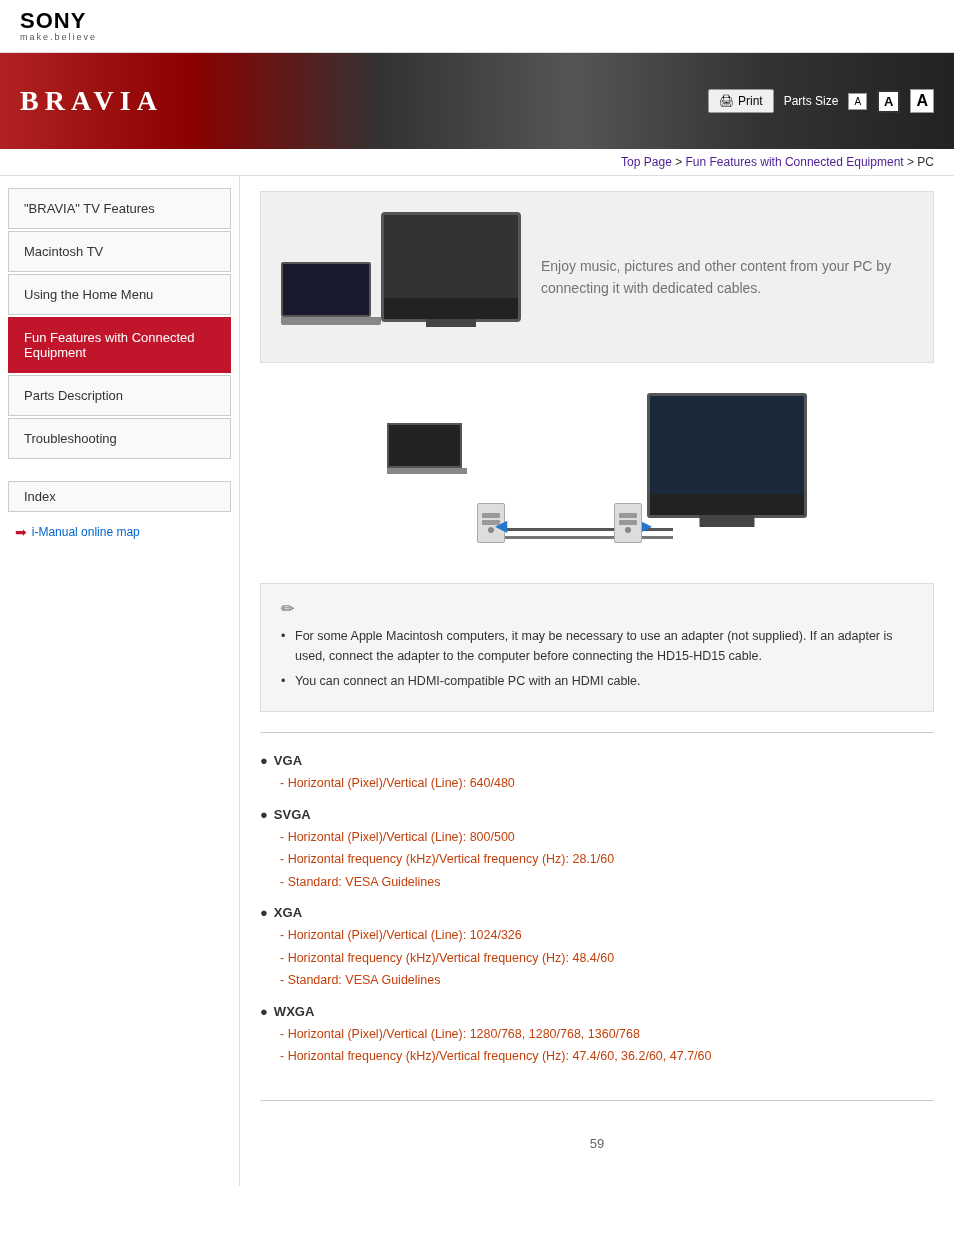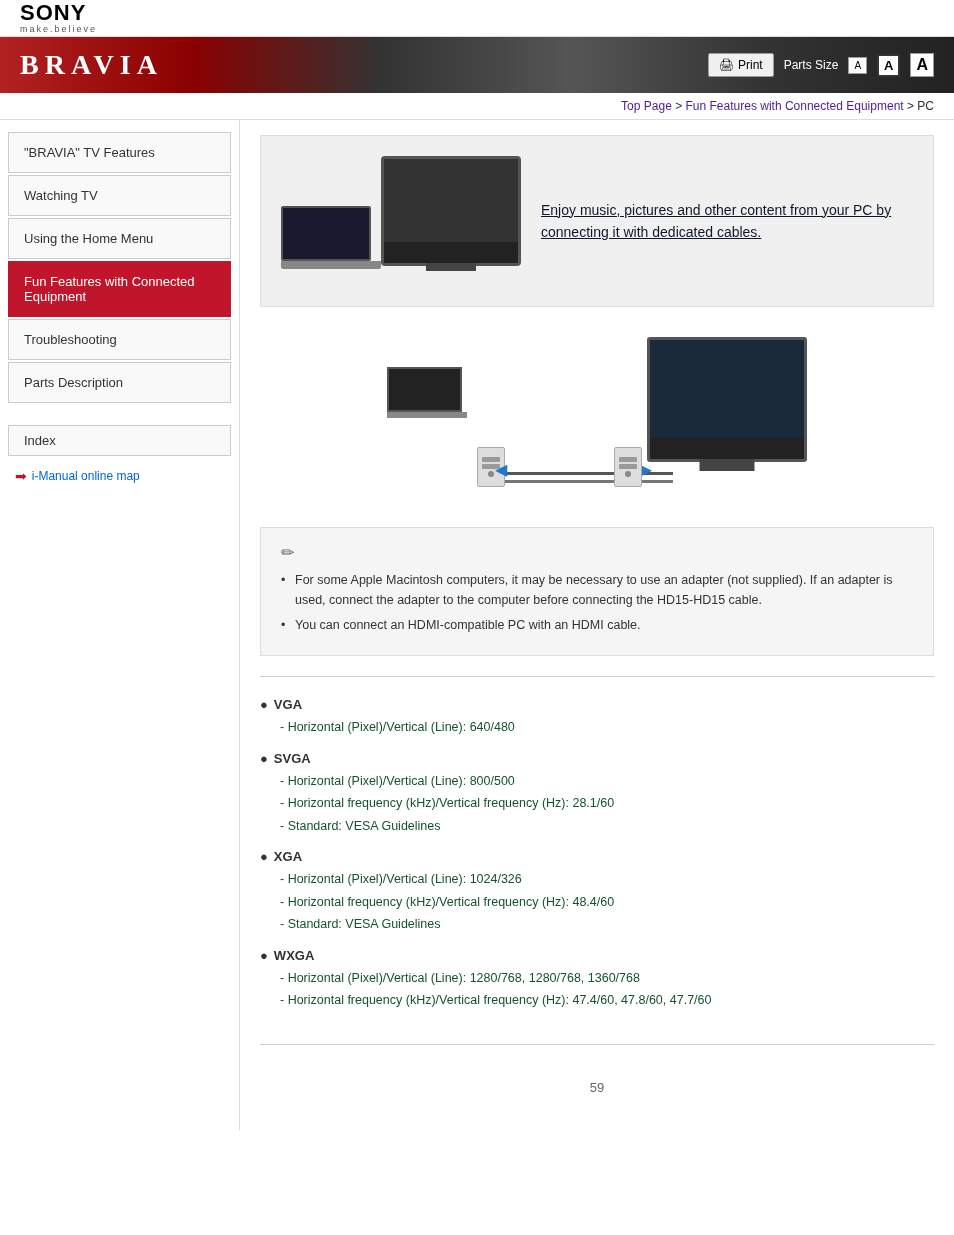--- a/index.html
+++ b/index.html
@@ -1,26 +1,26 @@
 <!DOCTYPE html>
 <html><head>
   <meta charset="utf-8">
   <style>
     * { box-sizing: border-box; margin: 0; padding: 0; }
     body { font-family: Arial, sans-serif; font-size: 13px; background: #fff; color: #333; width: 954px; }
 
     
-    .top-header { padding: 2px 20px; border-bottom: 1px solid #ddd; }
+    .top-header { padding: 10px 20px; border-bottom: 1px solid #ddd; }
     .sony-logo { font-weight: bold; font-size: 22px; letter-spacing: 1px; color: #000; line-height: 1; }
     .sony-tagline { font-size: 9px; color: #555; letter-spacing: 2px; }
 
     
     .bravia-banner {
       background: linear-gradient(to right, #b22222 0%, #8b0000 20%, #333 40%, #555 60%, #333 80%, #222 100%);
-      padding: 12px 20px;
+      padding: 32px 20px;
       display: flex;
       align-items: center;
       justify-content: space-between;
       margin-bottom: 0;
     }
     .bravia-title {
       font-size: 28px;
       font-weight: bold;
       color: #fff;
       letter-spacing: 6px;
@@ -169,21 +169,21 @@
       border-radius: 2px;
       position: relative;
     }
     .laptop-screen-inner { width: 100%; height: 100%; background: #1a1a2e; }
     .laptop-base {
       width: 100px;
       height: 8px;
       background: #888;
       border-radius: 0 0 2px 2px;
     }
-    .pc-desc-text { font-size: 14px; line-height: 1.6; color: #0f172a; text-decoration: underline; }
+    .pc-desc-text { font-size: 14px; line-height: 1.6; color: #737373; }
 
     
     .connection-diagram {
       margin-bottom: 20px;
       display: flex;
       justify-content: center;
       align-items: center;
       padding: 10px 0;
       position: relative;
     }
@@ -289,21 +289,21 @@
     .note-item { font-size: 12.5px; line-height: 1.6; margin-bottom: 5px; display: flex; gap: 6px; }
     .note-bullet { min-width: 8px; }
 
     
     .separator { border: none; border-top: 1px solid #ccc; margin: 15px 0; }
 
     
     .specs-section { padding: 5px 0; }
     .spec-group { margin-bottom: 12px; }
     .spec-heading { font-size: 13px; font-weight: bold; display: flex; align-items: center; gap: 6px; margin-bottom: 4px; }
-    .spec-sub { font-size: 12.5px; color: #14532d; padding-left: 20px; line-height: 1.8; }
+    .spec-sub { font-size: 12.5px; color: #c2410c; padding-left: 20px; line-height: 1.8; }
     .spec-sub div { }
 
     
     .page-number { text-align: center; padding: 20px 0; font-size: 13px; color: #666; }
   </style>
 </head>
 <body>
 
 <div class="top-header">
   <div class="sony-logo">SONY</div>
@@ -329,25 +329,25 @@
   <span> &gt; </span>
   <a href="#">Fun Features with Connected Equipment</a>
   <span> &gt; </span>
   <span>PC</span>
 </div>
 
 <div class="main-layout">
 
   <div class="sidebar">
     <div class="sidebar-item">"BRAVIA" TV Features</div>
-    <div class="sidebar-item">Watching TV</div>
+    <div class="sidebar-item">Macintosh TV</div>
     <div class="sidebar-item">Using the Home Menu</div>
     <div class="sidebar-item active">Fun Features with Connected Equipment</div>
+    <div class="sidebar-item">Parts Description</div>
     <div class="sidebar-item">Troubleshooting</div>
-    <div class="sidebar-item">Parts Description</div>
     <div class="sidebar-divider"></div>
     <div class="sidebar-index">Index</div>
     <div class="imanual-link">
       <span class="arrow">➡</span>
       <span>i-Manual online map</span>
     </div>
   </div>
 
   <div class="content">
 
@@ -437,21 +437,21 @@
           <div class="spec-sub">
             <div>- Horizontal (Pixel)/Vertical (Line): 1024/326</div>
             <div>- Horizontal frequency (kHz)/Vertical frequency (Hz): 48.4/60</div>
             <div>- Standard: VESA Guidelines</div>
           </div>
         </div>
         <div class="spec-group">
           <div class="spec-heading"><span>●</span> WXGA</div>
           <div class="spec-sub">
             <div>- Horizontal (Pixel)/Vertical (Line): 1280/768, 1280/768, 1360/768</div>
-            <div>- Horizontal frequency (kHz)/Vertical frequency (Hz): 47.4/60, 47.8/60, 47.7/60</div>
+            <div>- Horizontal frequency (kHz)/Vertical frequency (Hz): 47.4/60, 36.2/60, 47.7/60</div>
           </div>
         </div>
       </div>
 
     <hr class="separator">
 
     <div class="page-number">59</div>
   </div>
 </div>
 

